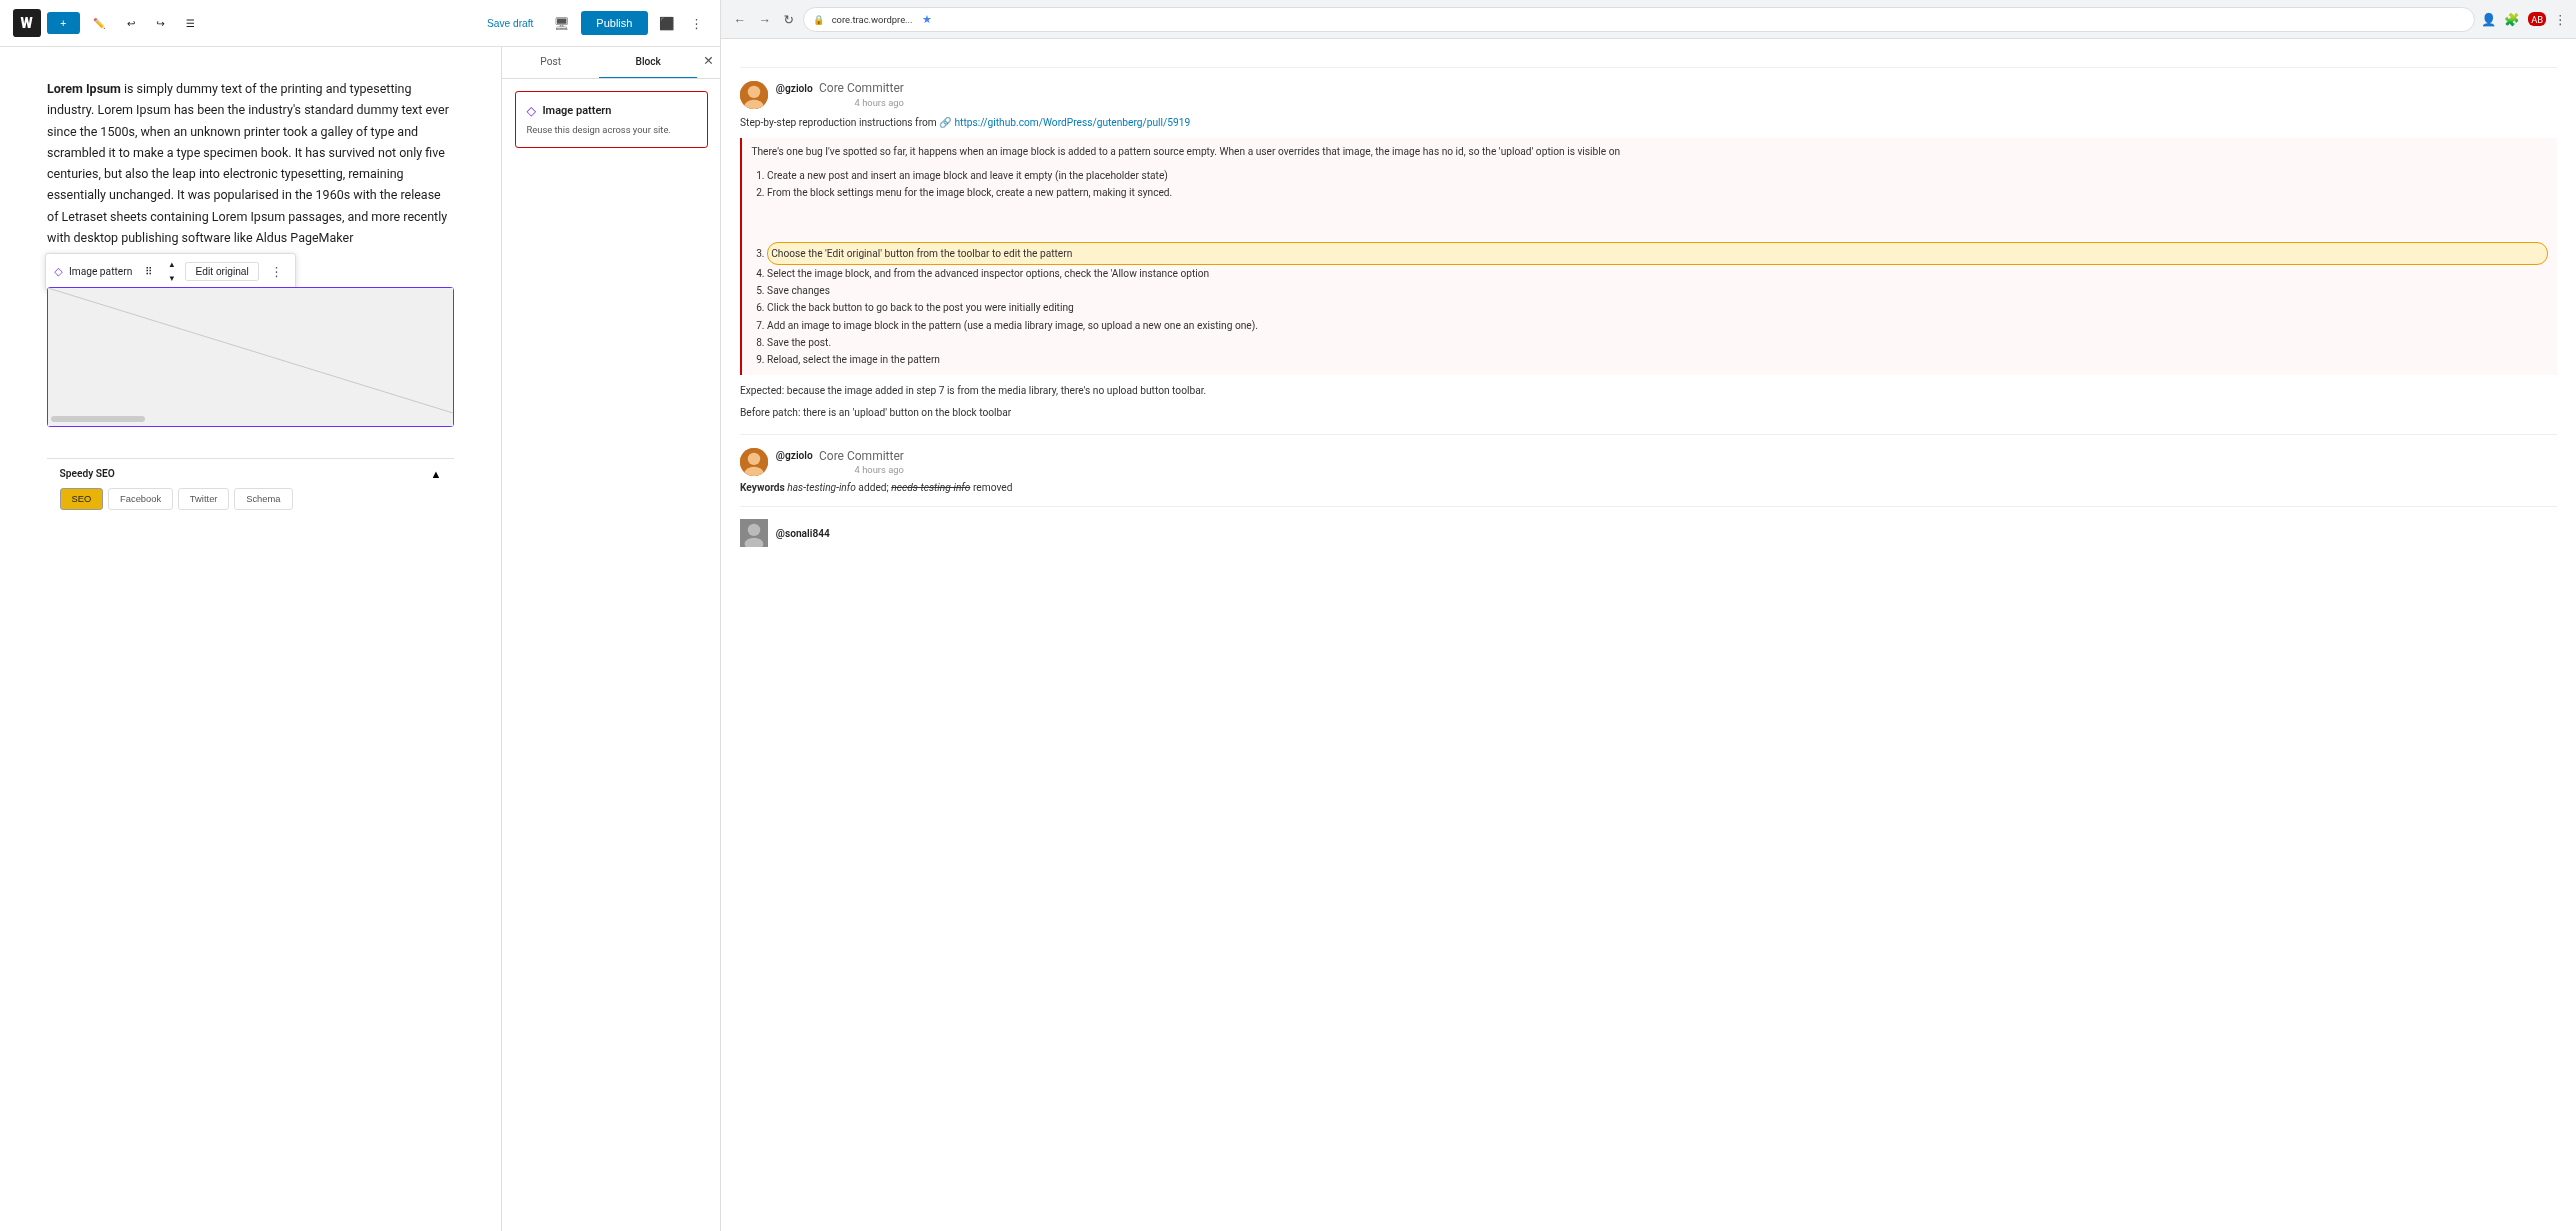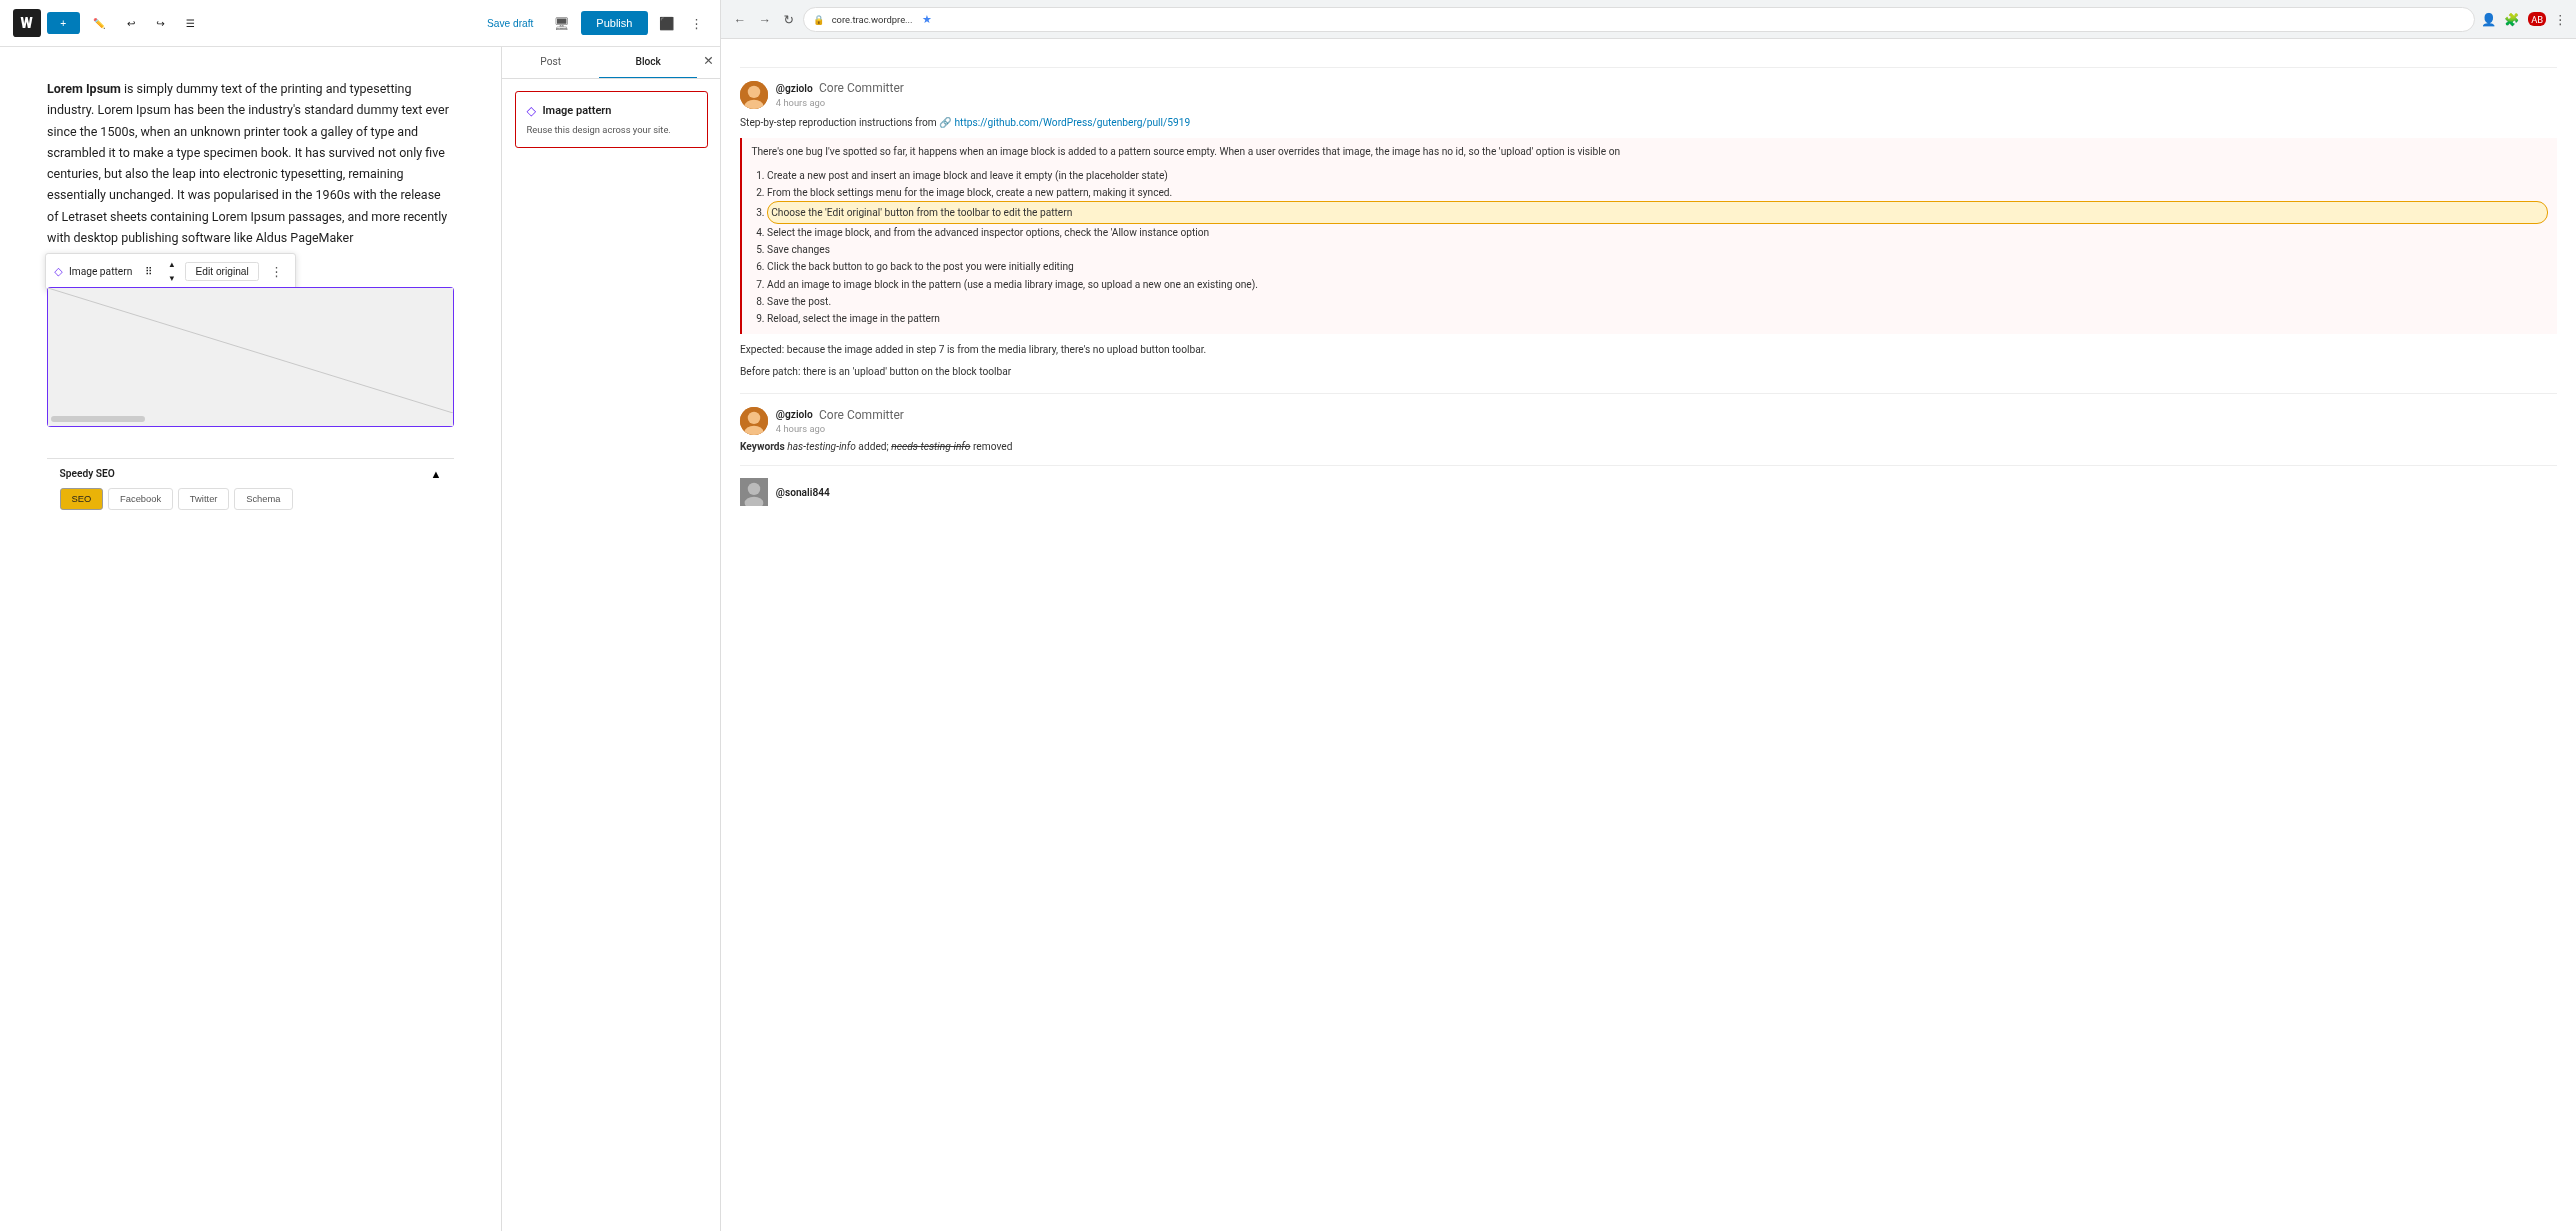--- a/index.html
+++ b/index.html
@@ -76,21 +76,21 @@
     
     .trac-content { flex: 1; overflow-y: auto; padding: 15.7px 19px; background: #fff; }
     .trac-bullet { margin-bottom: 9.4px; font-size: 10.2px; color: #333; }
     .trac-bullet::before { content: '• '; }
     .italic { font-style: italic; }
     .bold { font-weight: 700; }
     .comment-block { margin: 12.5px 0; padding: 0; }
     .comment-header { display: flex; align-items: center; gap: 7.8px; margin-bottom: 6.3px; }
     .avatar { width: 28px; height: 28px; border-radius: 50%; background: #c47020; flex-shrink: 0; display: flex; align-items: center; justify-content: center; overflow: hidden; }
     .avatar-placeholder { width: 28px; height: 28px; border-radius: 50%; background: #888; flex-shrink: 0; }
-    .comment-meta { display: flex; flex-direction: column; }
+    .comment-meta { display: flex; flex-direction: column; text-align: right; }
     .comment-username { font-size: 10.2px; font-weight: 600; color: #1e1e1e; }
     .comment-role { font-size: 12px; color: #666; }
     .comment-time { font-size: 9.4px; color: #999; margin-top: 1.6px; }
     .comment-body { font-size: 10.2px; color: #333; line-height: 1.6; margin-bottom: 9.4px; }
     .comment-body p { margin-bottom: 6.3px; }
     .link-text { color: #007cba; text-decoration: none; }
     .reproduction-box { border-left: 2.4px solid #c00; padding: 6.3px 9.4px; background: #fff8f8; margin: 6.3px 0; font-size: 10.2px; color: #333; }
     ol.repro-list { padding-left: 15.7px; font-size: 10.2px; color: #333; line-height: 1.7; }
     .expected-text { font-size: 10.2px; color: #333; line-height: 1.6; margin-top: 7.8px; }
     .divider { border: none; border-top: 0.8px solid #eee; margin: 12.5px 0; }
@@ -234,21 +234,21 @@
           <p>
             <span>Step-by-step reproduction instructions from</span>
             <span> 🔗 </span>
             <a class="link-text" href="#">https://github.com/WordPress/gutenberg/pull/5919</a>
           </p>
           <div class="reproduction-box">
             <p>There's one bug I've spotted so far, it happens when an image block is added to a pattern source empty. When a user overrides that image, the image has no id, so the 'upload' option is visible on</p>
             <ol class="repro-list">
               <li>Create a new post and insert an image block and leave it empty (in the placeholder state)</li>
               <li>From the block settings menu for the image block, create a new pattern, making it synced.</li>
-              <li style="background:#fff3cd;border:0.8px solid #e8a000;padding:1.6px 3.1px;border-radius:11px;"><span>Choose the 'Edit original' button from the toolbar to edit the pattern</span></li>
+              <li style="background:#fff3cd;border:0.8px solid #e8a000;padding:1.6px 3.1px;border-radius:11px;margin-top:41px;"><span>Choose the 'Edit original' button from the toolbar to edit the pattern</span></li>
               <li>Select the image block, and from the advanced inspector options, check the 'Allow instance option</li>
               <li>Save changes</li>
               <li>Click the back button to go back to the post you were initially editing</li>
               <li>Add an image to image block in the pattern (use a media library image, so upload a new one an existing one).</li>
               <li>Save the post.</li>
               <li>Reload, select the image in the pattern</li>
             </ol>
           </div>
           <div class="expected-text">
             <p>Expected: because the image added in step 7 is from the media library, there's no upload button toolbar.</p>

